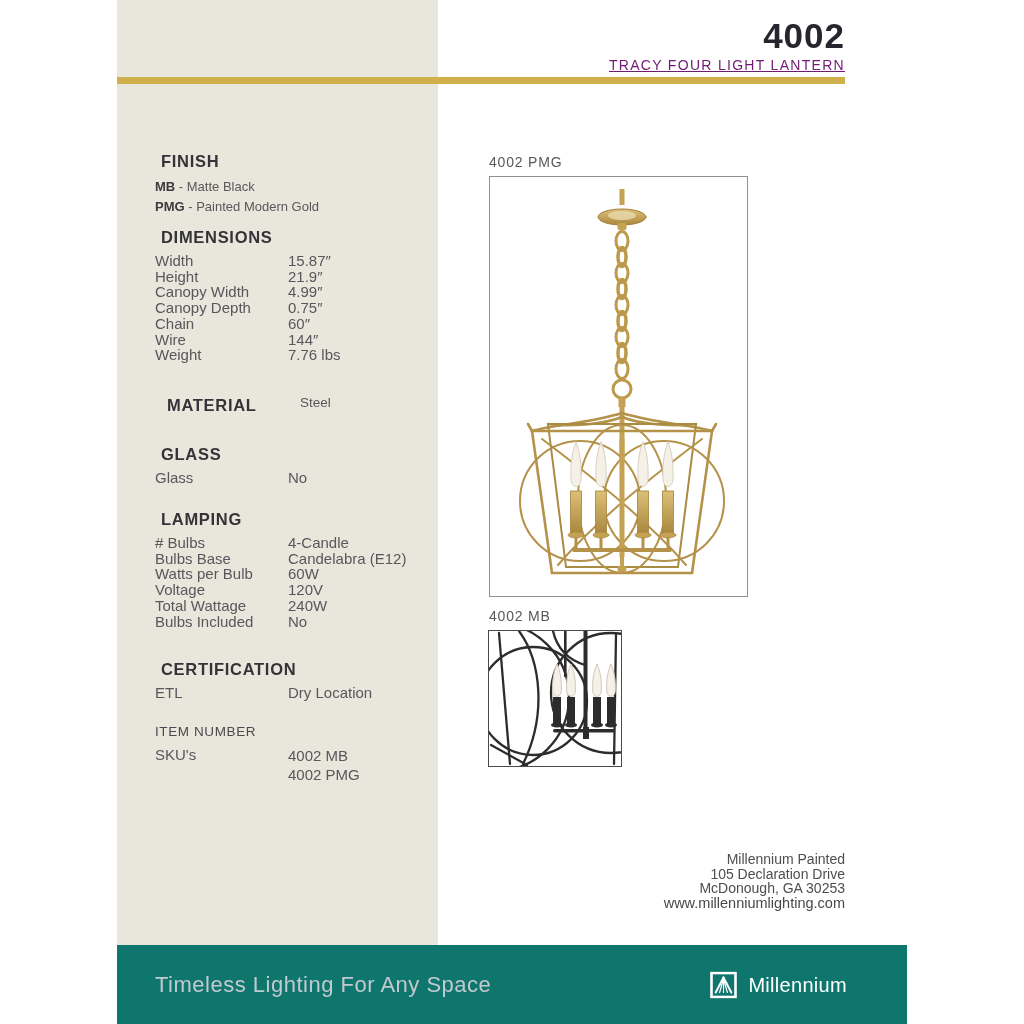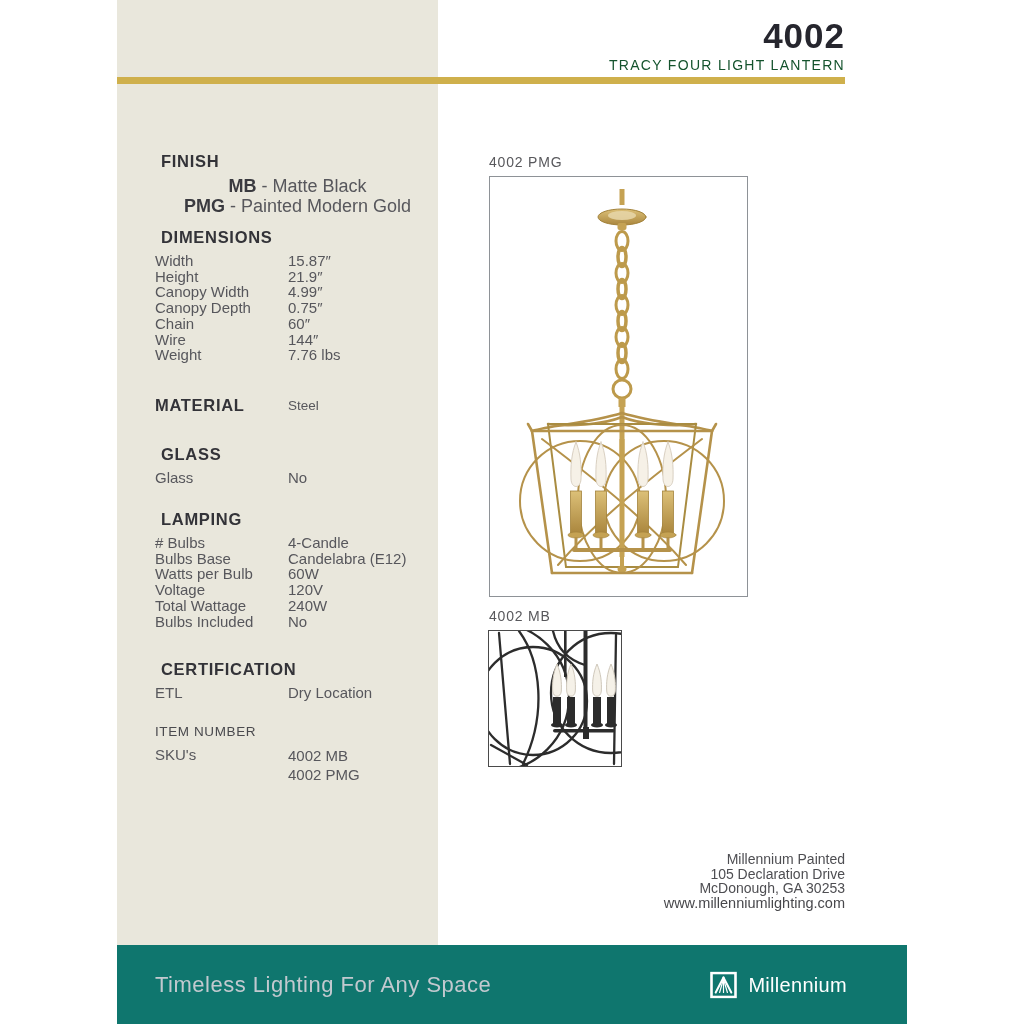--- a/index.html
+++ b/index.html
@@ -8,32 +8,32 @@
 
   
   .sidebar{position:absolute; left:117px; top:0; width:321px; height:945px; background:#e9e7dc;}
 
   
   .goldbar{position:absolute; left:117px; top:77px; width:728px; height:7px; background:#cfb04c;}
 
   
   .hdr{position:absolute; top:18px; right:179px; text-align:right;}
   .hdr .num{font-size:35px; line-height:36px; font-weight:600; letter-spacing:1px; color:#26262e;}
-  .hdr .name{margin-top:3px; font-size:14px; letter-spacing:1.3px; color:#14532d;}
+  .hdr .name{margin-top:3px; font-size:14px; letter-spacing:1.3px; color:#701a75;text-decoration:underline;}
 
   
   .specs{position:absolute; left:155px; top:0; width:285px; color:#57575c;}
   .sec{position:absolute; left:0; width:285px;}
   .sec-h{margin:0 0 6px 6px; font-size:16.5px; line-height:20px; font-weight:600; letter-spacing:0.7px; color:#333338;}
   .row{display:flex; font-size:15px; line-height:15.7px;}
   .row .lbl{width:133px; flex:none;}
   .row .val{flex:1;}
-  .fline{font-size:18px; line-height:19.5px;text-align:center;}
+  .fline{font-size:13px; line-height:19.5px;}
   .fline .code{font-weight:700; color:#3a3a3f;}
-  .mat-row{display:flex; align-items:center;}
+  .mat-row{display:flex; align-items:flex-start;margin-left:12px;}
   .mat-row .sec-h{width:133px; flex:none; margin:0;}
   .mat-row .mval{font-size:13.5px;}
   .sub-h{margin:0 0 7px 0; font-size:13.5px; line-height:16px; font-weight:400; letter-spacing:0.6px; color:#4a4a4e;}
   .stack .val div{line-height:18.5px;}
 
   
   .img-label{position:absolute; font-size:14px; letter-spacing:0.8px; color:#58585c;}
   .img-box{position:absolute; background:#ffffff; border:1px solid #8e9297; box-sizing:border-box;}
 
   

